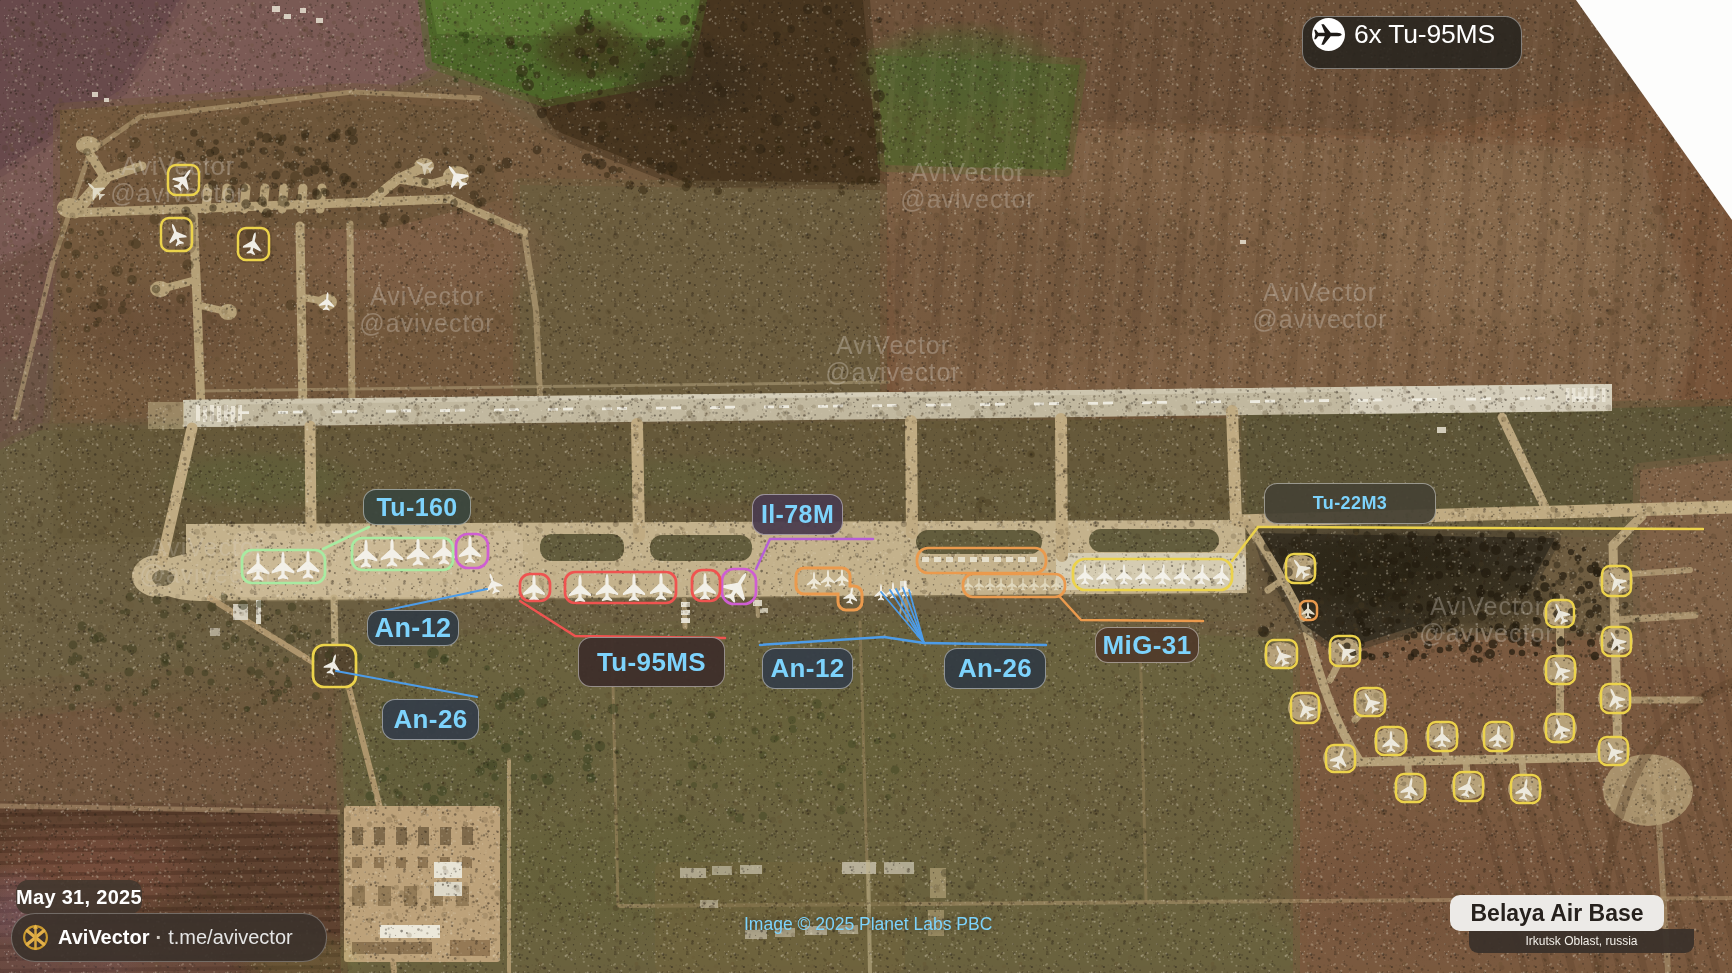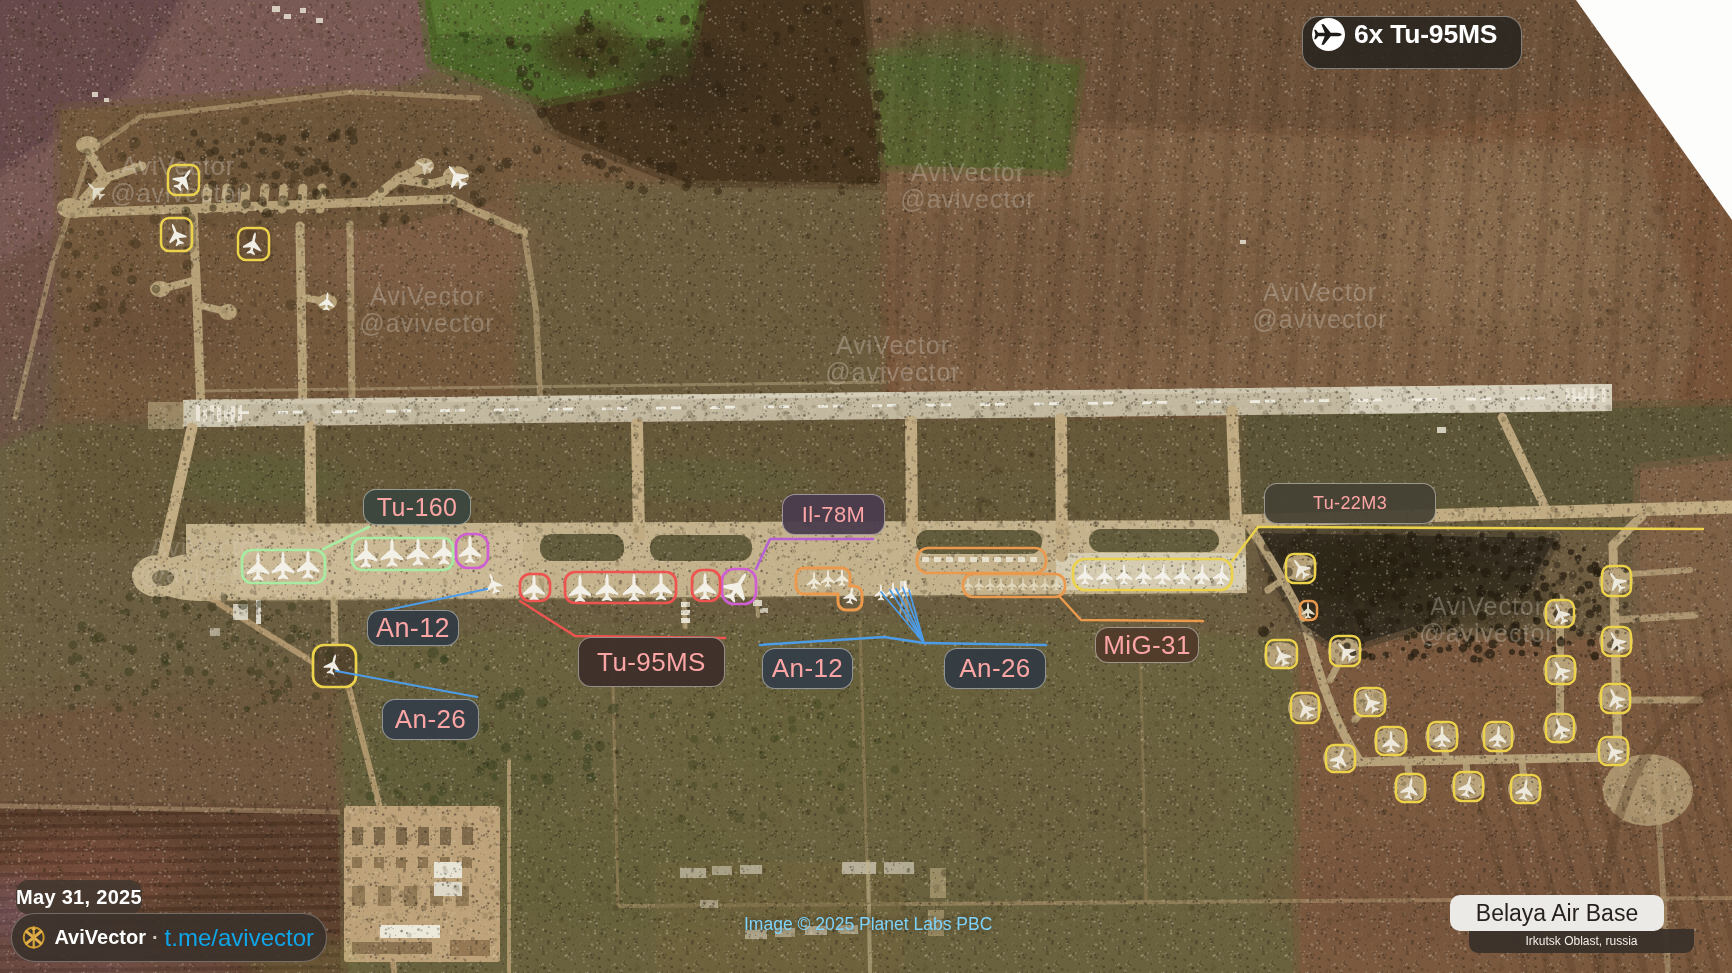--- a/index.html
+++ b/index.html
@@ -1,20 +1,20 @@
 <!DOCTYPE html>
 <html><head><meta charset="utf-8"><style>
 *{margin:0;padding:0;box-sizing:border-box}
 body{width:1732px;height:973px;overflow:hidden;font-family:"Liberation Sans",sans-serif;background:#6f6044}
 #st{position:relative;width:1732px;height:973px}
 #st>svg{position:absolute;left:0;top:0}
-.lb{position:absolute;display:flex;align-items:center;justify-content:center;color:#fca5a5;font-weight:400;
+.lb{position:absolute;display:flex;align-items:center;justify-content:center;color:#7dd3fc;font-weight:700;
  border-radius:13px;border:1.5px solid rgba(255,255,255,0.45);letter-spacing:0.4px}
 .bd{position:absolute;display:flex;align-items:center;background:rgba(40,36,31,0.88);border:1.5px solid rgba(255,255,255,0.4);
- border-radius:17px;color:#fff;font-weight:700;height:53px;padding:0 14px 17px 9px;gap:9px}
+ border-radius:17px;color:#fff;font-weight:400;height:53px;padding:0 14px 17px 9px;gap:9px}
 .bd span{font-size:26.5px;letter-spacing:-0.2px;white-space:nowrap}
 </style></head><body>
 <div id="st">
 <svg width="1732" height="973" viewBox="0 0 1732 973">
       <defs>
 <filter id="b2" x="-20%" y="-20%" width="140%" height="140%">
           <feGaussianBlur stdDeviation="2"></feGaussianBlur>
         </filter>
 <filter id="b4" x="-30%" y="-30%" width="160%" height="160%">
           <feGaussianBlur stdDeviation="4"></feGaussianBlur>
@@ -1904,21 +1904,21 @@
       <path d="M760,645 L884,637 L924,643" fill="none" stroke="#4d9ce8" stroke-width="2.5" stroke-linecap="round" stroke-linejoin="round"></path>
       <path d="M924,643 L1046,645" fill="none" stroke="#4d9ce8" stroke-width="2.5" stroke-linecap="round" stroke-linejoin="round"></path>
       <path d="M924,643 L881,592" fill="none" stroke="#4d9ce8" stroke-width="1.8" stroke-linecap="round" stroke-linejoin="round"></path>
       <path d="M924,643 L890,590" fill="none" stroke="#4d9ce8" stroke-width="1.8" stroke-linecap="round" stroke-linejoin="round"></path>
       <path d="M924,643 L896,589" fill="none" stroke="#4d9ce8" stroke-width="1.8" stroke-linecap="round" stroke-linejoin="round"></path>
       <path d="M924,643 L903,588" fill="none" stroke="#4d9ce8" stroke-width="1.8" stroke-linecap="round" stroke-linejoin="round"></path>
       <path d="M924,643 L909,590" fill="none" stroke="#4d9ce8" stroke-width="1.8" stroke-linecap="round" stroke-linejoin="round"></path>
       <polygon points="924,643 916,635 919,633" fill="#4d9ce8"></polygon>
     </svg>
 <div class="lb" style="left:363px;top:489px;width:108px;height:36px;background:rgba(58,70,62,0.94);font-size:25px">Tu-160</div>
-    <div class="lb" style="left:782px;top:494px;width:103px;height:41px;background:rgba(74,60,78,0.94);font-size:22px">Il-78M</div>
+    <div class="lb" style="left:752px;top:494px;width:91px;height:41px;background:rgba(74,60,78,0.94);font-size:25px">Il-78M</div>
     <div class="lb" style="left:367px;top:610px;width:92px;height:36px;background:rgba(50,59,68,0.93);font-size:27px">An-12</div>
     <div class="lb" style="left:382px;top:699px;width:97px;height:41px;background:rgba(53,62,72,0.94);font-size:26px">An-26</div>
     <div class="lb" style="left:578px;top:637px;width:147px;height:50px;background:rgba(62,46,42,0.95);font-size:26px">Tu-95MS</div>
     <div class="lb" style="left:944px;top:648px;width:102px;height:41px;background:rgba(50,58,67,0.94);font-size:26px">An-26</div>
     <div class="lb" style="left:762px;top:648px;width:91px;height:41px;background:rgba(53,62,72,0.94);font-size:26px">An-12</div>
     <div class="lb" style="left:1264px;top:483px;width:172px;height:41px;background:rgba(70,66,52,0.94);font-size:18px">Tu-22M3</div>
     <div class="lb" style="left:1095px;top:627px;width:104px;height:36px;background:rgba(81,58,43,0.94);font-size:26px">MiG-31</div>
 <div class="bd" style="left:1302px;top:16px;width:220px">
       <svg width="33" height="33" viewBox="0 0 24 24">
         <circle cx="12" cy="12" r="12" fill="#fff"></circle>
@@ -1934,19 +1934,19 @@
         <circle cx="15" cy="15" r="11.8" fill="none" stroke="#c9992e" stroke-width="2.2"></circle>
 <g stroke="#e2b04a" stroke-width="3.6" stroke-linecap="round">
           <path d="M6.5,8 L23.5,22"></path>
           <path d="M23.5,8 L6.5,22"></path>
         </g>
 <path d="M15,2.5 L15,28" stroke="#d8a63e" stroke-width="2.6"></path>
 <path d="M15,1.5 L17.6,6 L12.4,6 Z" fill="#e8b54a"></path>
       </svg>
       <span style="color:#fff;font-size:20px;font-weight:700">AviVector</span>
  <span style="color:#cfc8c0;font-size:20px;font-weight:700;margin:0 -2px">·</span>
- <span style="color:#0ea5e9;font-size:24px">t.me/avivector</span>
+ <span style="color:#e5e5e5;font-size:20px">t.me/avivector</span>
     </div>
 <div style="position:absolute;left:744px;top:914px;color:#7dd3fc;font-size:17.5px;text-shadow:0 0 6px rgba(0,0,0,0.4)">Image © 2025 Planet Labs PBC</div>
 <div style="position:absolute;left:1469px;top:929px;width:225px;height:24px;background:rgba(58,49,42,0.94);border-radius:0 0 9px 9px;
  display:flex;align-items:center;justify-content:center;color:#f2efe9;font-size:12px">Irkutsk Oblast, russia</div>
 <div style="position:absolute;left:1450px;top:895px;width:214px;height:36px;background:#eceae7;border-radius:10px;
- display:flex;align-items:center;justify-content:center;color:#26211d;font-size:23px;font-weight:400">Belaya Air Base</div>
+ display:flex;align-items:center;justify-content:center;color:#26211d;font-size:23px;font-weight:700">Belaya Air Base</div>
 </div>
 </body></html>

